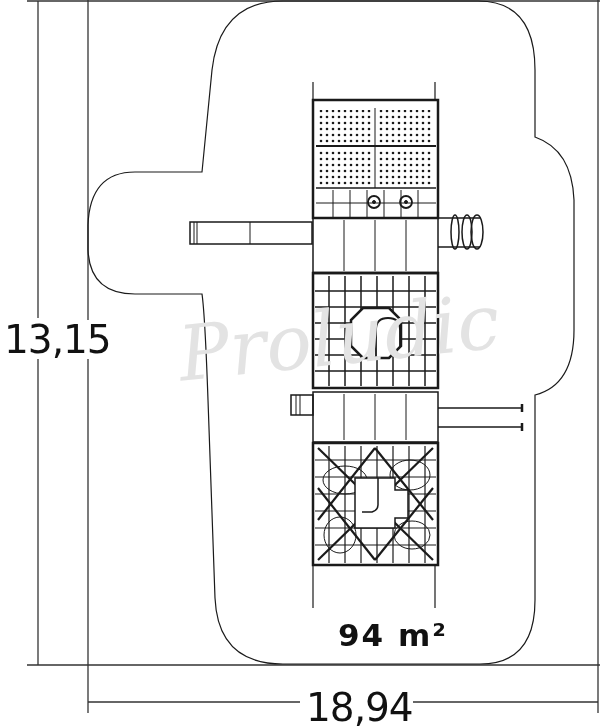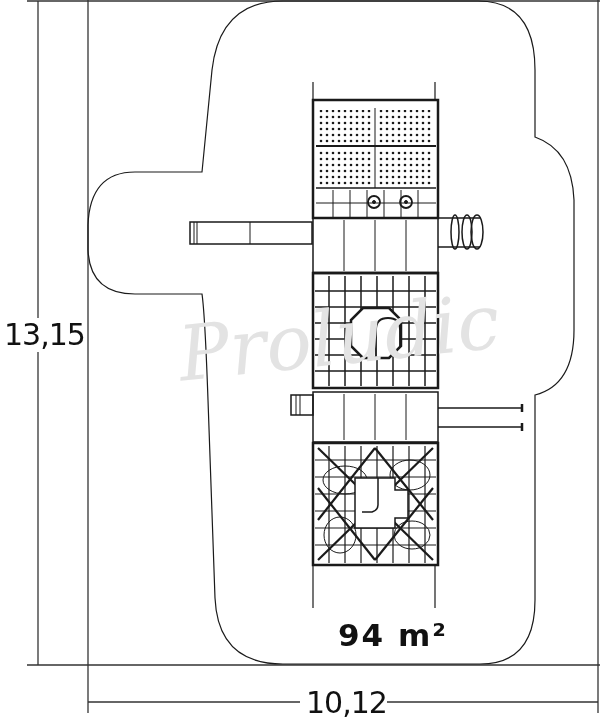--- a/index.html
+++ b/index.html
@@ -1,18 +1,18 @@
 <!DOCTYPE html>
 <html><head>
 <meta charset="utf-8">
 <style>
   html, body { margin:0; padding:0; background:#ffffff; }
   body { width:600px; height:728px; position:relative; overflow:hidden; font-family:"DejaVu Sans", sans-serif; }
   svg { position:absolute; left:0; top:0; }
-  .dim-label { position:absolute; background:#fff; color:#111; font-family:"DejaVu Sans", sans-serif; font-size:30px; letter-spacing:-1px; line-height:1; }
+  .dim-label { position:absolute; background:#fff; color:#111; font-family:"DejaVu Sans", sans-serif; font-size:39px; letter-spacing:-1px; line-height:1; }
   .area-label { position:absolute; color:#111; font-family:"DejaVu Sans", sans-serif; font-weight:bold; font-size:31px; letter-spacing:2px; line-height:1; }
   .watermark { position:absolute; color:#e3e3e3; font-family:"DejaVu Serif", serif; font-style:italic; font-size:76px; line-height:1; transform:rotate(-6deg); }
 </style>
 </head>
 <body>
 
 <svg width="600" height="728" viewBox="0 0 600 728" xmlns="http://www.w3.org/2000/svg">
 
   <g stroke="#333" stroke-width="1.3" fill="none">
     <line x1="27" y1="1" x2="600" y2="1"></line>
@@ -146,14 +146,14 @@
     <path d="M 378 478 L 378 505 Q 378 510 372 512 L 362 512" fill="none" stroke-width="1.5"></path>
 
     <line x1="313" y1="565" x2="313" y2="608" stroke-width="1.2"></line>
     <line x1="435" y1="565" x2="435" y2="608" stroke-width="1.2"></line>
   </g>
 </svg>
 
 <div class="watermark" style="left:178px; top:300px;">Proludic</div>
 
 <div class="dim-label" style="left:4px; top:320px;">13,15</div>
-<div class="dim-label" style="left:306px; top:688px;">10,12</div>
+<div class="dim-label" style="left:306px; top:688px;">18,94</div>
 <div class="area-label" style="left:338px; top:620px;">94 m²</div>
 
 </body></html>

